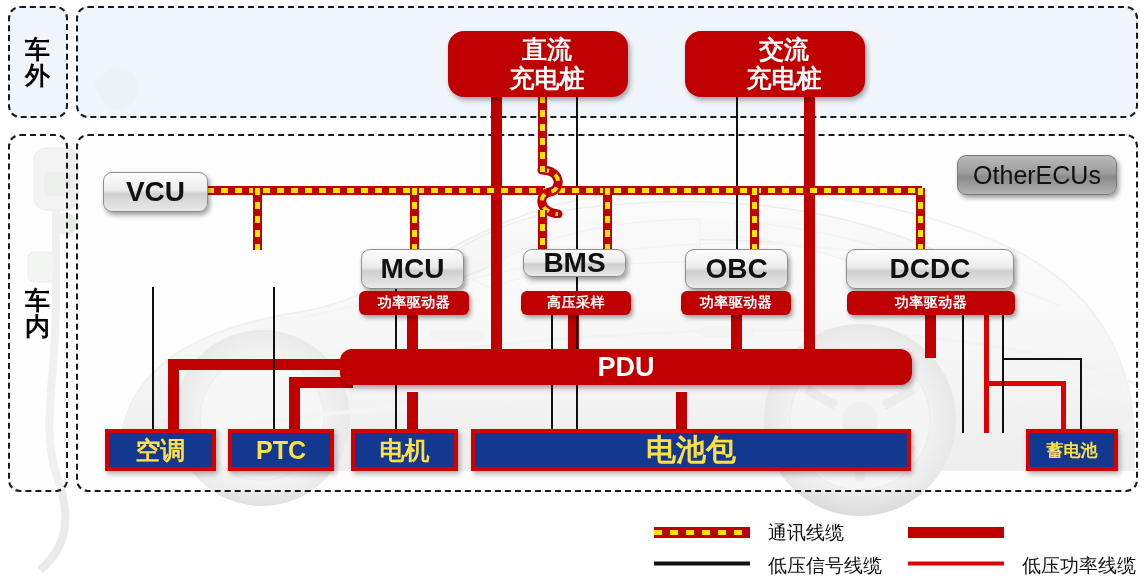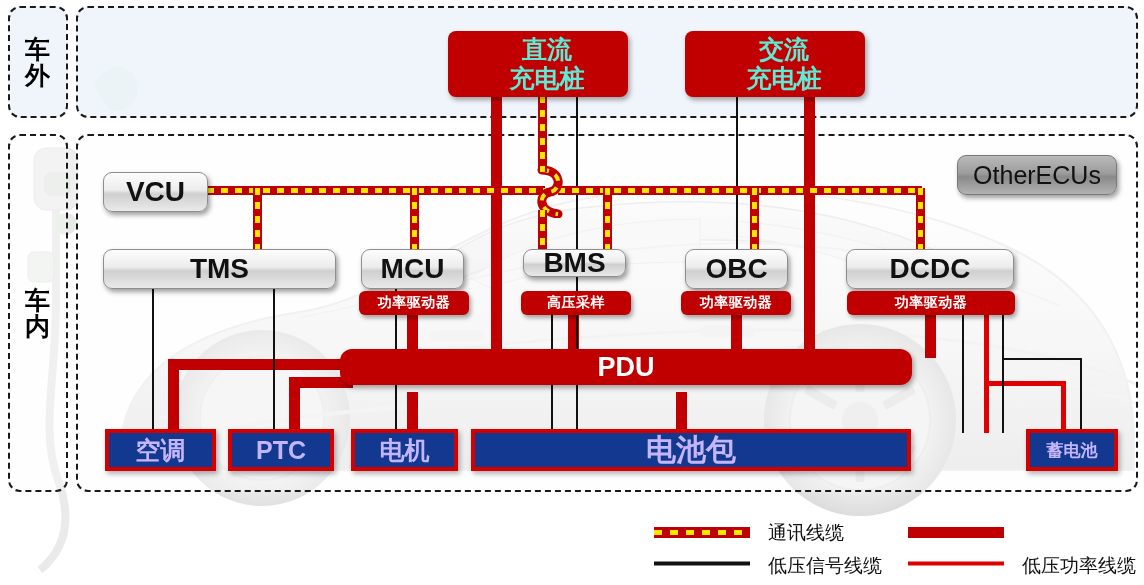--- a/index.html
+++ b/index.html
@@ -31,38 +31,38 @@
   .comm.v{
       background:
         repeating-linear-gradient(180deg,#ffe600 0 7px,#c00000 7px 14px);
   }
   .comm-edge{position:absolute;background:#c00000;}
 
   
   .node{position:absolute;box-sizing:border-box;display:flex;align-items:center;
         justify-content:center;text-align:center;}
 
-  .pile{border-radius:8px;background:#c00000;color:#5eead4;font-size:25px;font-weight:700;
+  .pile{border-radius:16px;background:#c00000;color:#ffffff;font-size:25px;font-weight:700;
         line-height:1.18;box-shadow:2px 3px 5px rgba(0,0,0,.35);padding-left:18px;}
 
   .ecu{border-radius:9px;color:#111;font-size:28px;font-weight:700;
        background:linear-gradient(180deg,#fdfdfd 0%,#ececec 45%,#cfcfcf 55%,#e9e9e9 100%);
        border:1px solid #8e8e8e;box-shadow:2px 3px 5px rgba(0,0,0,.38);}
 
   .otherecu{border-radius:9px;color:#111;font-size:25px;font-weight:400;
        background:linear-gradient(180deg,#b9b9b9 0%,#9d9d9d 45%,#8a8a8a 55%,#b2b2b2 100%);
        border:1px solid #7a7a7a;box-shadow:2px 3px 5px rgba(0,0,0,.38);}
 
   .subtag{border-radius:6px;background:#c00000;color:#fff;font-size:14px;font-weight:700;
           box-shadow:2px 3px 4px rgba(0,0,0,.35);letter-spacing:.5px;}
 
   .pdu{border-radius:12px;background:#c00000;color:#fff;font-size:27px;font-weight:700;
        box-shadow:2px 3px 5px rgba(0,0,0,.35);}
 
-  .load{background:#12388f;border:4px solid #d40000;color:#c4b5fd;font-weight:700;
+  .load{background:#12388f;border:4px solid #d40000;color:#fde047;font-weight:700;
         box-shadow:2px 3px 5px rgba(0,0,0,.3);}
   .load.big{font-size:30px;}
   .load.mid{font-size:25px;}
   .load.sm{font-size:17px;}
 
   
   .legend{position:absolute;font-size:19px;color:#111;}
   .lg-swatch{position:absolute;}
   .lg-text{position:absolute;white-space:nowrap;}
 </style>
@@ -229,23 +229,20 @@
   </div>
 
   <div class="node ecu" style="left:103px;top:172px;width:105px;height:40px;">
     <span>VCU</span>
   </div>
 
   <div class="node otherecu" style="left:957px;top:155px;width:160px;height:40px;">
     <span>OtherECUs</span>
   </div>
 
-  <div class="node ecu" style="left:103px;top:249px;width:233px;height:40px;">
-    <span>TMS</span>
-  </div>
 
   <div class="node ecu" style="left:361px;top:249px;width:103px;height:40px;">
     <span>MCU</span>
   </div>
   <div class="node subtag" style="left:359px;top:291px;width:110px;height:24px;">
     <span>功率驱动器</span>
   </div>
 
   <div class="node ecu" style="left:523px;top:249px;width:103px;height:28px;">
     <span>BMS</span>

